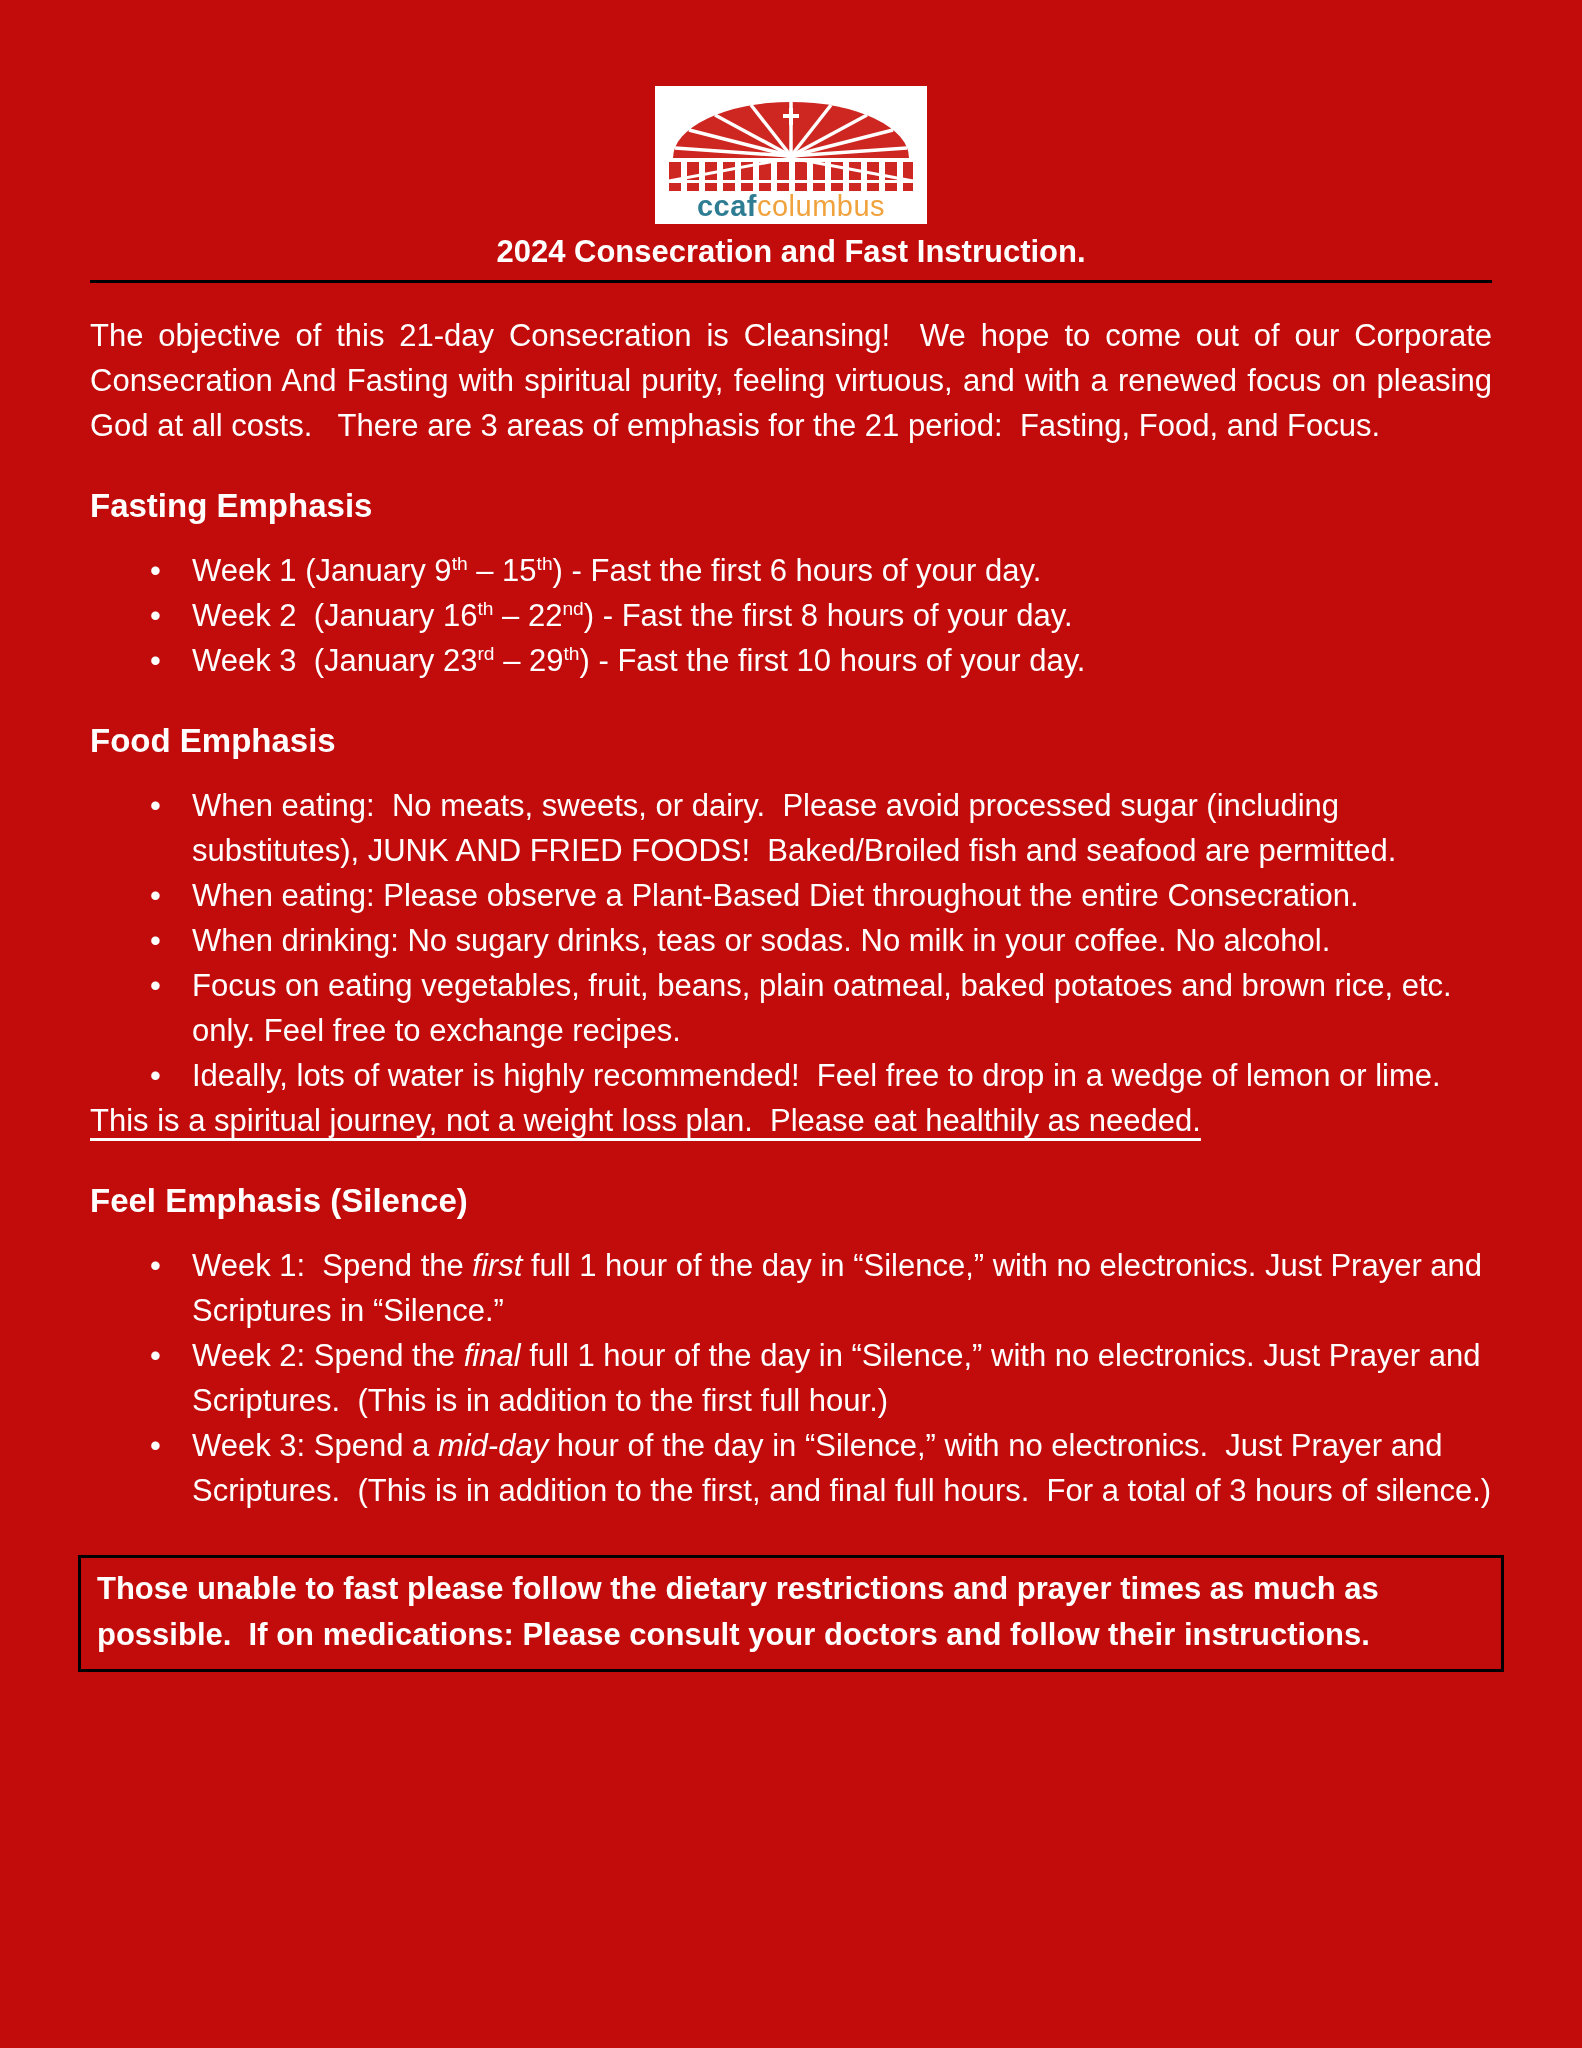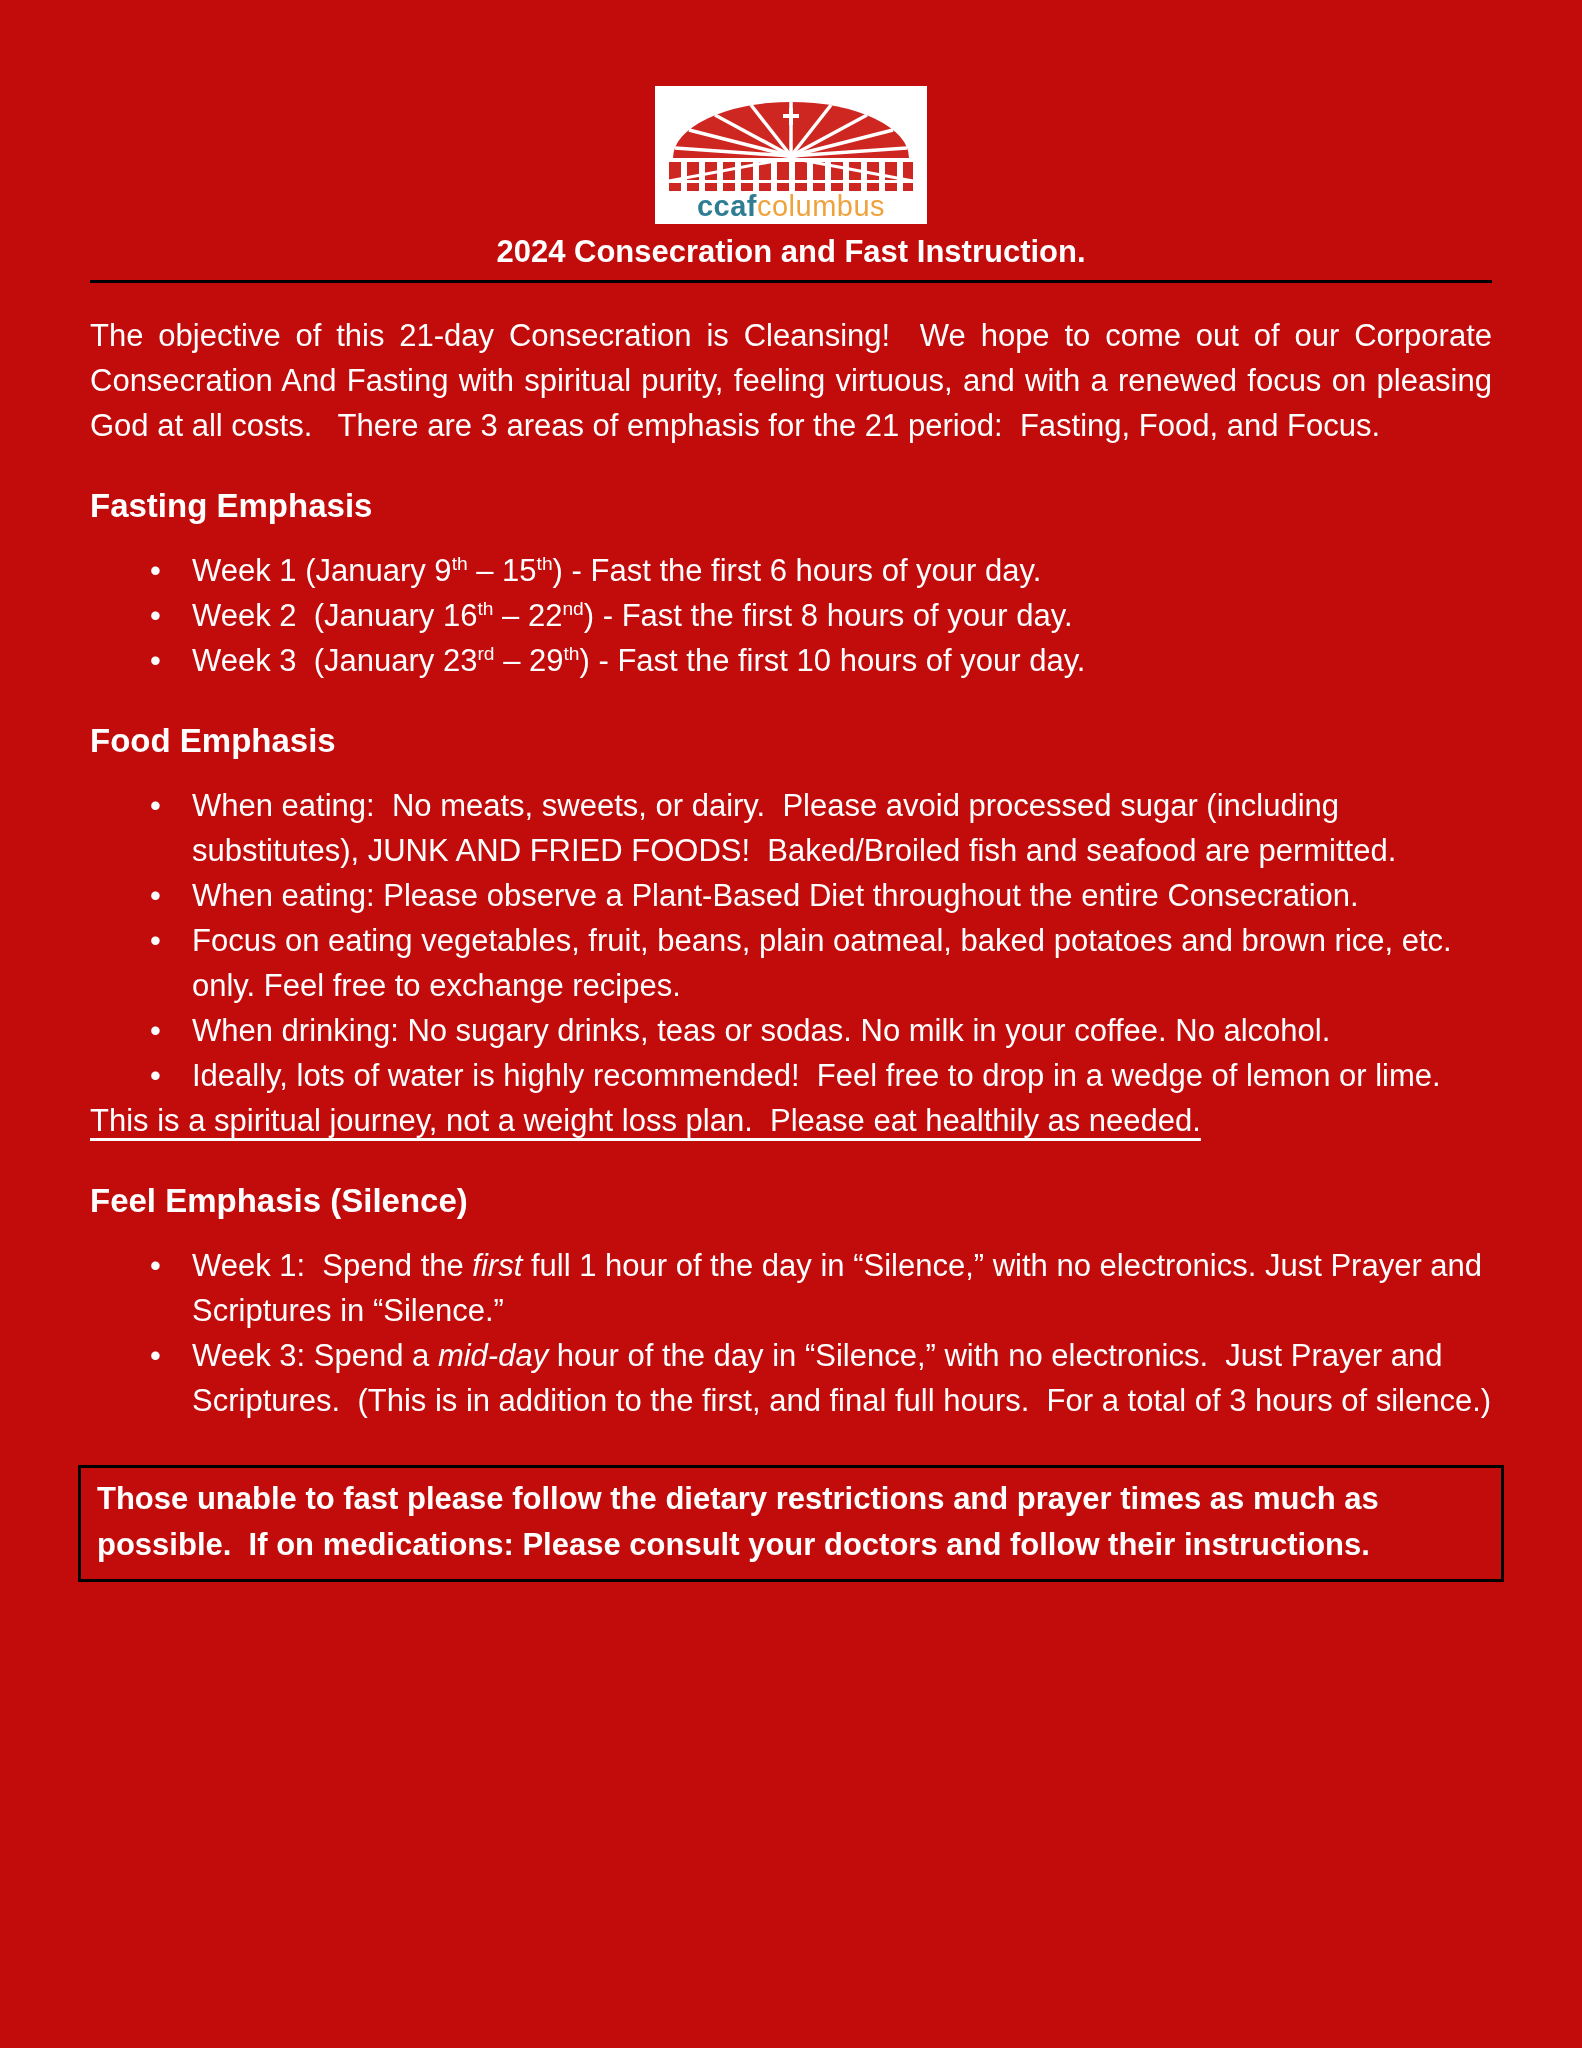--- a/index.html
+++ b/index.html
@@ -176,28 +176,29 @@
   <ul class="bullets">
       <li><span>Week 1 (January 9</span><sup>th</sup><span> – 15</span><sup>th</sup><span>) - Fast the first 6 hours of your day.</span></li>
       <li><span>Week 2  (January 16</span><sup>th</sup><span> – 22</span><sup>nd</sup><span>) - Fast the first 8 hours of your day.</span></li>
       <li><span>Week 3  (January 23</span><sup>rd</sup><span> – 29</span><sup>th</sup><span>) - Fast the first 10 hours of your day.</span></li>
     </ul>
 
   <h2 class="section-heading">Food Emphasis</h2>
   <ul class="bullets">
       <li><span>When eating:  No meats, sweets, or dairy.  Please avoid processed sugar (including substitutes), JUNK AND FRIED FOODS!  Baked/Broiled fish and seafood are permitted.</span></li>
       <li><span>When eating: Please observe a Plant-Based Diet throughout the entire Consecration.</span></li>
+      <li><span>When drinking: No sugary drinks, teas or sodas. No milk in your coffee. No alcohol.</span></li>
       <li><span>Focus on eating vegetables, fruit, beans, plain oatmeal, baked potatoes and brown rice, etc. only. Feel free to exchange recipes.</span></li>
-      <li><span>When drinking: No sugary drinks, teas or sodas. No milk in your coffee. No alcohol.</span></li>
       <li><span>Ideally, lots of water is highly recommended!  Feel free to drop in a wedge of lemon or lime.</span></li>
     </ul>
 
   <div class="note">This is a spiritual journey, not a weight loss plan.  Please eat healthily as needed.</div>
 
   <h2 class="section-heading">Feel Emphasis (Silence)</h2>
   <ul class="bullets">
       <li><span>Week 1:  Spend the </span><i>first</i><span> full 1 hour of the day in “Silence,” with no electronics. Just Prayer and Scriptures in “Silence.”</span></li>
+      <li><span>Week 2: Spend the </span><i>final</i><span> full 1 hour of the day in “Silence,” with no electronics. Just Prayer and Scriptures.  (This is in addition to the first full hour.)</span></li>
       <li><span>Week 3: Spend a </span><i>mid-day</i><span> hour of the day in “Silence,” with no electronics.  Just Prayer and Scriptures.  (This is in addition to the first, and final full hours.  For a total of 3 hours of silence.)</span></li>
     </ul>
 
   <div class="footer-box">Those unable to fast please follow the dietary restrictions and prayer times as much as possible.  If on medications: Please consult your doctors and follow their instructions.</div>
 
 </div>
 
 </body></html>

